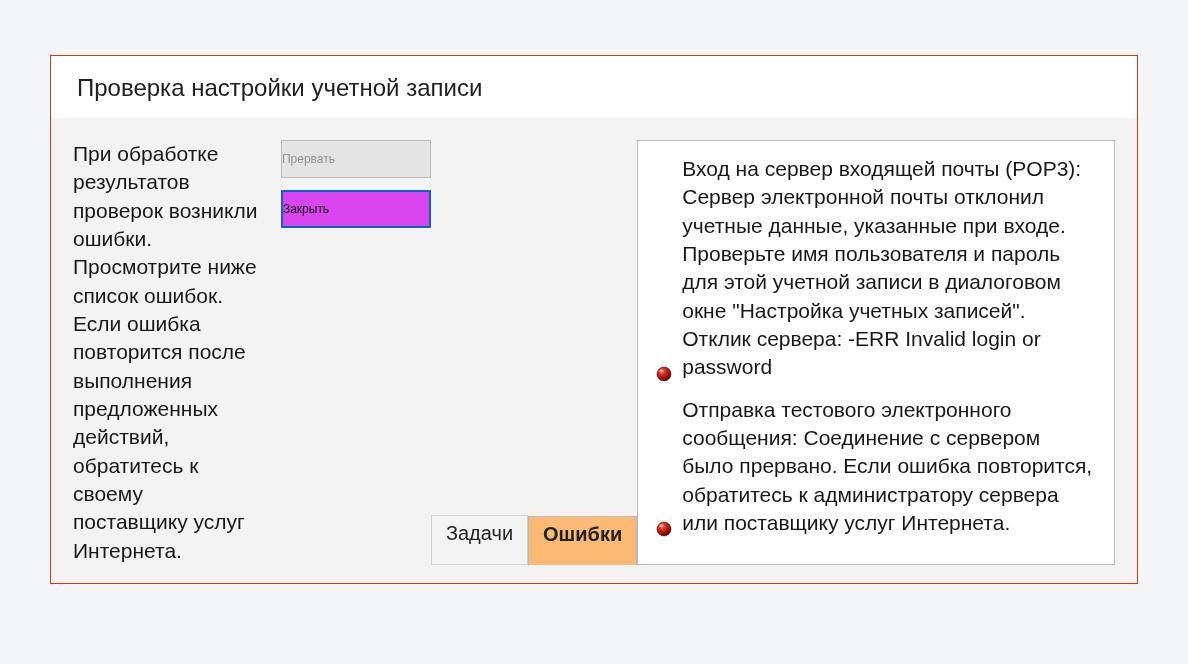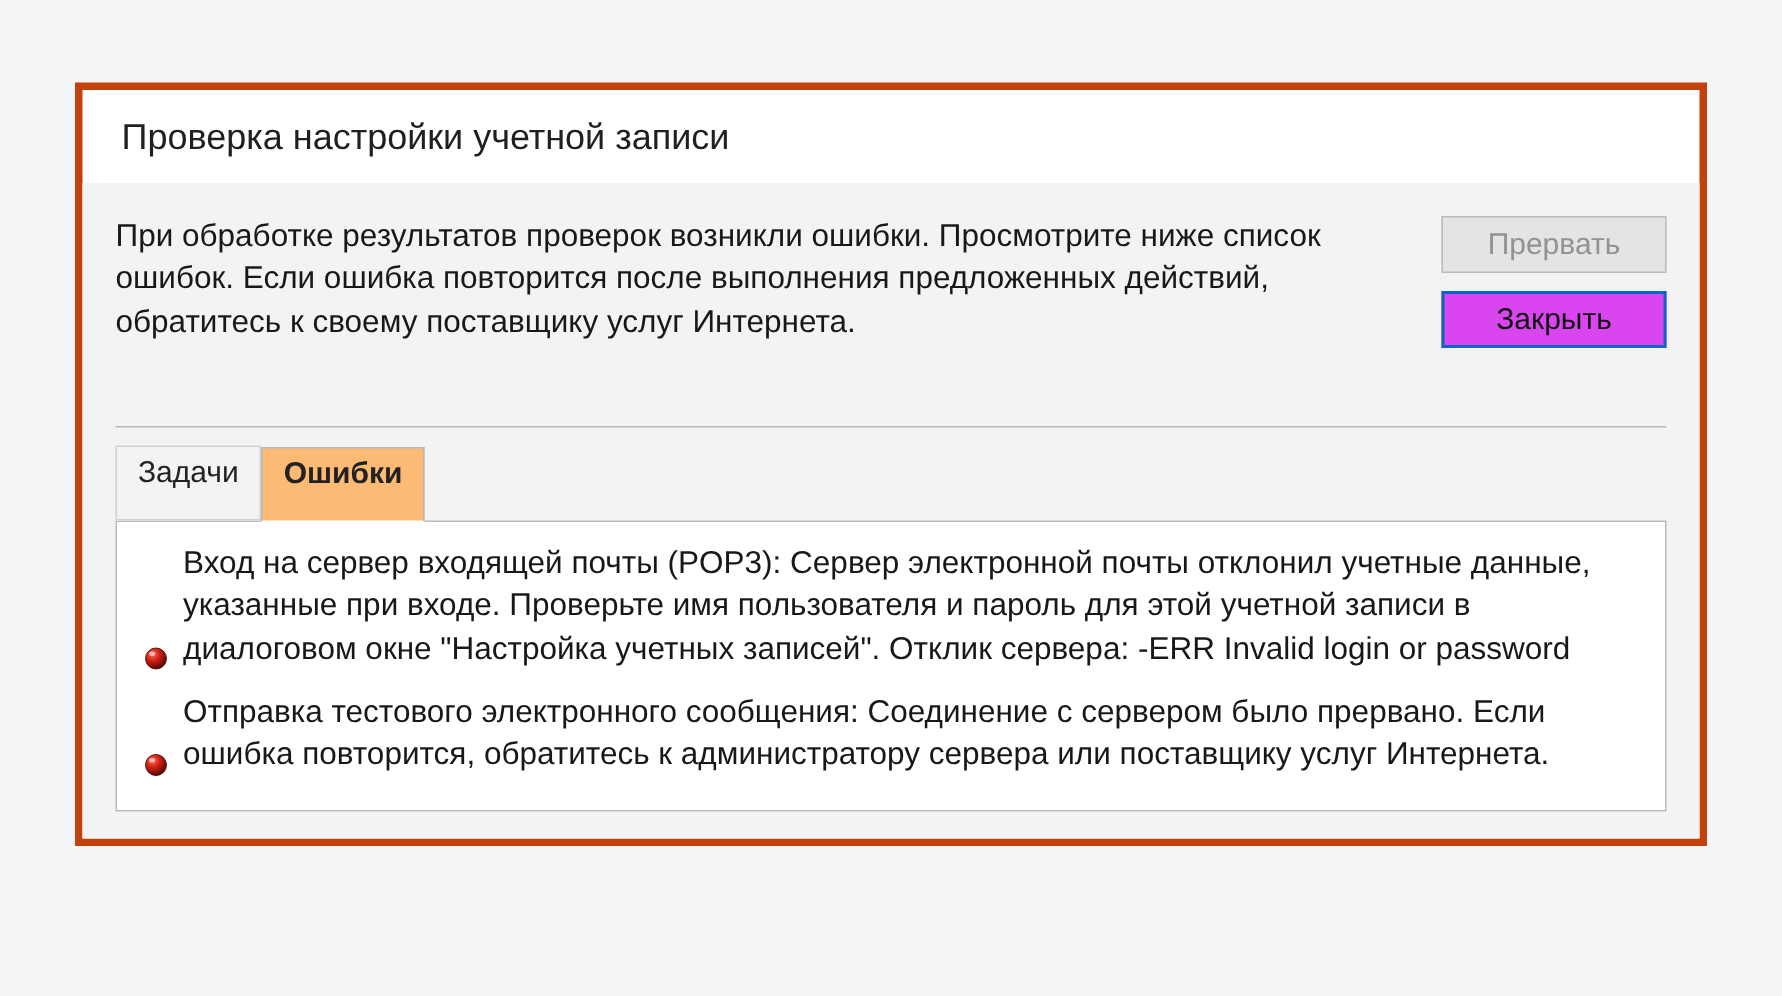--- a/index.html
+++ b/index.html
@@ -5,35 +5,35 @@
     * { box-sizing: border-box; margin: 0; padding: 0; }
     body {
       font-family: "Segoe UI", Tahoma, Arial, sans-serif;
       background: #f4f5f7;
       width: 1188px;
       height: 664px;
       padding: 55px 50px;
     }
     .dialog {
       width: 1088px;
-      border: 5px solid #c2410c;
+      border: 1px solid #c2410c;
       background: #ffffff;
     }
     .dialog-title {
       font-size: 24px;
       font-weight: 400;
       padding: 18px 26px 16px 26px;
       color: #202020;
     }
     .dialog-body {
       background: #f3f3f3;
       border-top: none;
       padding: 22px 22px 18px 22px;
       display: flex;
-      flex-direction: column;
+      flex-direction: row;
       gap: 0;
     }
     .top-row {
       display: flex;
       align-items: flex-start;
       gap: 18px;
     }
     .desc-text {
       flex: 1;
       font-size: 21px;
@@ -41,27 +41,27 @@
       color: #181818;
     }
     .buttons {
       display: flex;
       flex-direction: column;
       gap: 12px;
       width: 150px;
     }
     .btn {
       height: 38px;
-      font-size: 20px;
+      font-size: 12px;
       font-family: inherit;
       border: 1px solid #adadad;
       background: #e1e1e1;
       color: #7a7a7a;
       cursor: pointer;
-      text-align: center;
+      text-align: left;
     }
     .btn.primary {
       border: 2px solid #0a66c2;
       background: #d946ef;
       color: #111111;
     }
     .btn.disabled {
       opacity: 0.8;
       cursor: default;
     }

